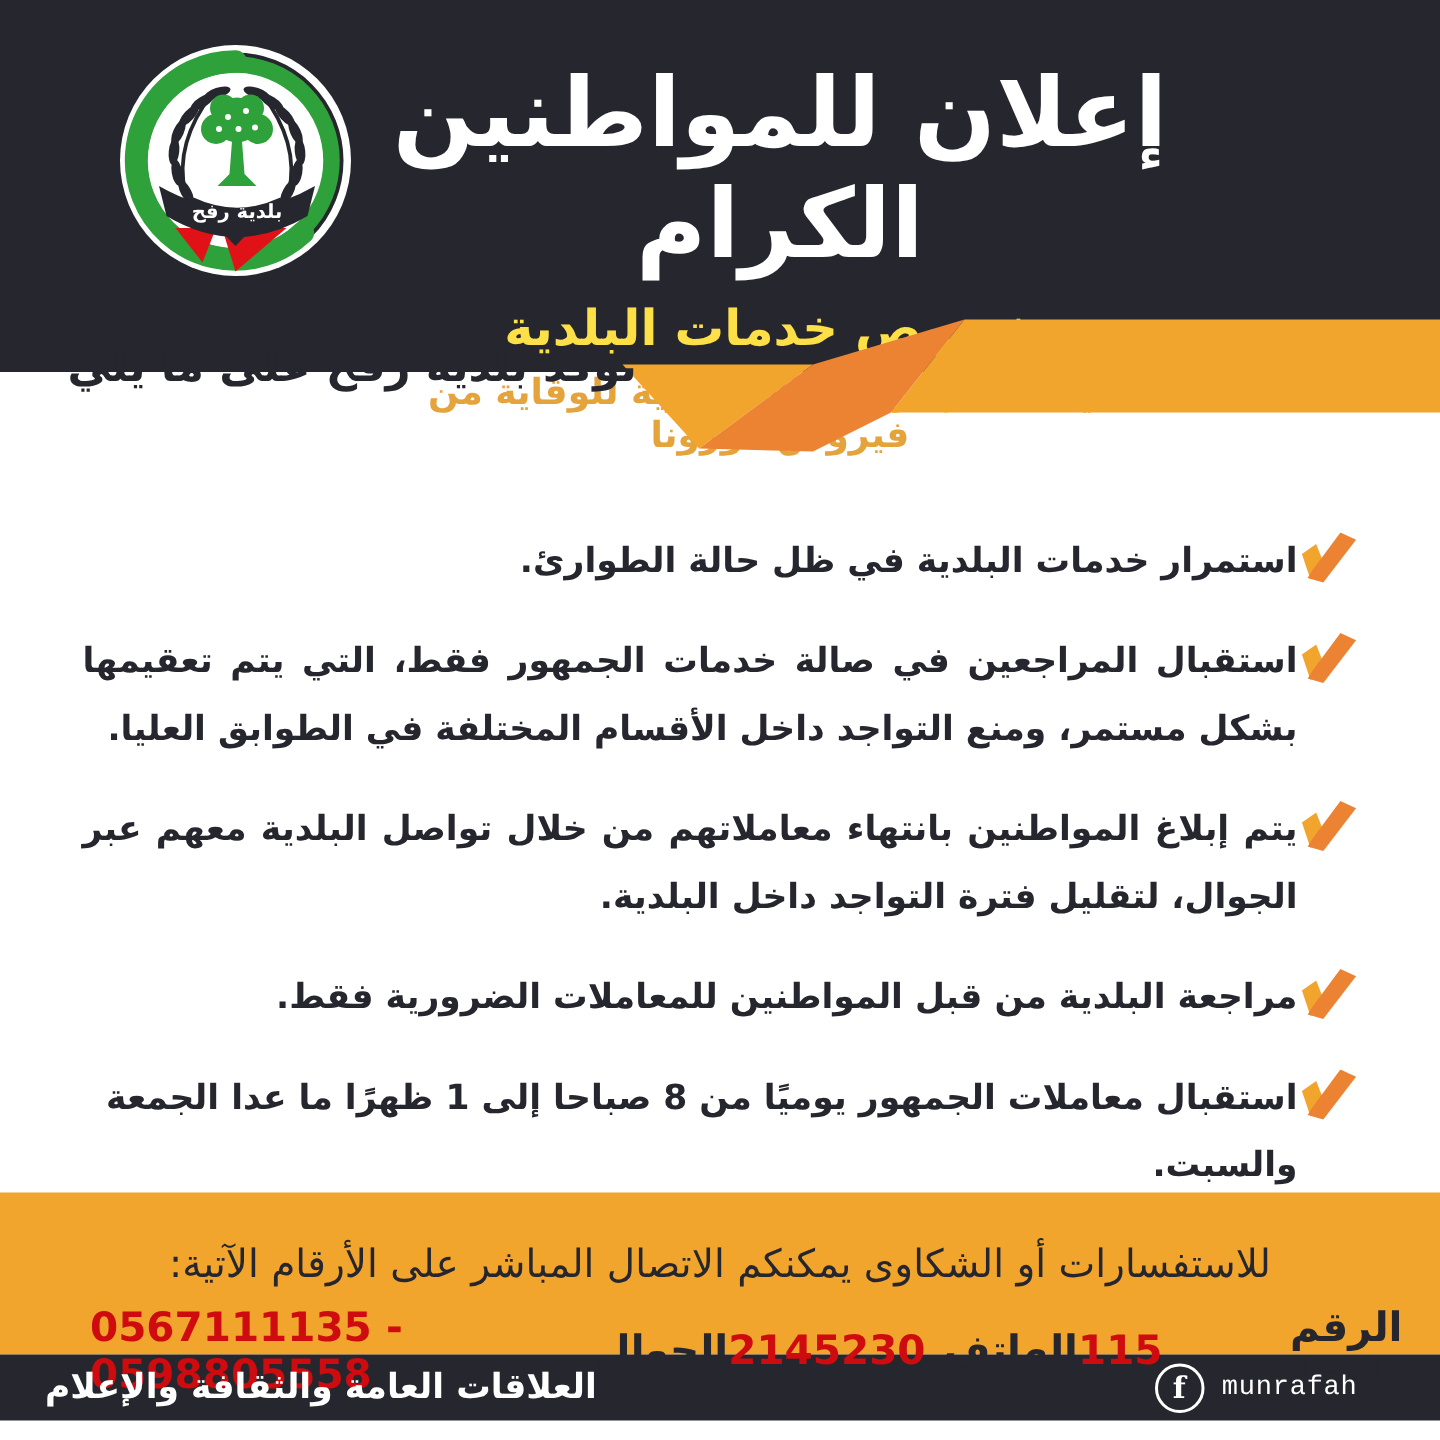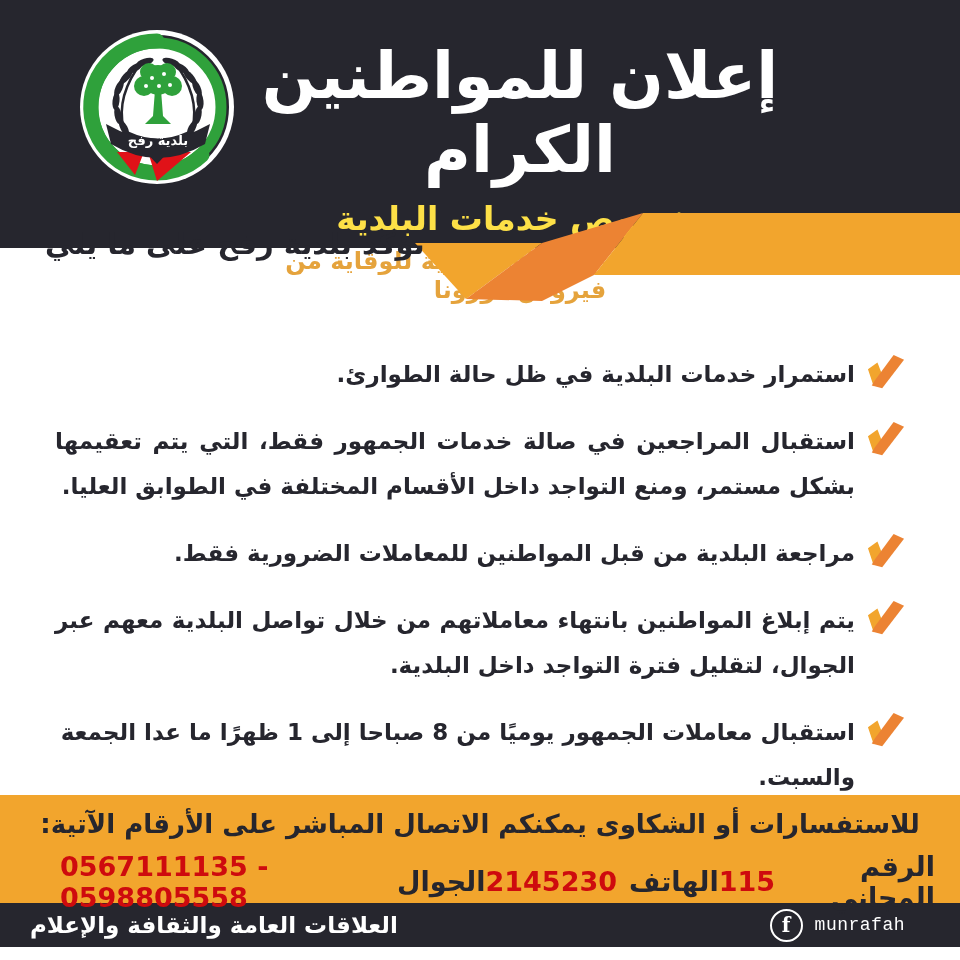--- a/index.html
+++ b/index.html
@@ -17,29 +17,29 @@
 
   
   .ribbon-wrap{position:absolute;top:200px;left:0;width:960px;height:115px;z-index:3;margin-left:30px;}
   .ribbon-wrap svg{display:block;width:960px;height:115px;}
   .ribbon-label{position:absolute;top:13px;left:15px;right:28px;height:62px;line-height:62px;
     text-align:left;font-size:29px;font-weight:700;color:#26262e;direction:rtl;}
   .ribbon-label-inner{display:inline-block;direction:rtl;}
 
   
   .body{width:960px;height:547px;background:#fff;padding:104px 55px 0;}
-  .bullet{display:flex;align-items:flex-start;column-gap:12px;margin-bottom:22px;direction:rtl;}
+  .bullet{display:flex;align-items:flex-start;column-gap:2px;margin-bottom:22px;direction:rtl;}
   .chk{flex:0 0 38px;margin-top:3px;}
   .chk svg{display:block;}
   .bullet p{margin:0;font-size:23px;line-height:45px;font-weight:700;color:#26262e;text-align:justify;}
   .bullet.single p{text-align:right;}
 
   
   .contact{width:960px;height:108px;background:#f2a52d;padding-top:13px;}
-  .contact-intro{text-align:center;font-size:26px;font-weight:700;color:#26262e;line-height:1.25;}
+  .contact-intro{text-align:center;font-size:26px;font-weight:400;color:#26262e;line-height:1.25;margin-top:19px;}
   .contact-row{display:flex;justify-content:space-between;align-items:center;direction:rtl;
     padding:10px 25px 0 60px;}
   .contact-item{display:flex;align-items:center;column-gap:12px;direction:rtl;}
   .clabel{font-size:27px;font-weight:700;color:#26262e;}
   .cnum{font-size:27px;font-weight:700;color:#ce0b0e;direction:rtl;unicode-bidi:plaintext;}
 
   
   .bottom{width:960px;height:44px;background:#26262e;display:flex;direction:ltr;
     justify-content:space-between;align-items:center;padding:0 55px 0 30px;}
   .dept{color:#ffffff;font-size:23px;font-weight:700;direction:rtl;}
@@ -137,37 +137,37 @@
     </div>
     <div class="bullet">
       <span class="chk">
         <svg viewBox="0 0 40 40" width="38" height="38">
           <polygon points="1,15 11,8 18,26 7,33" fill="#f2a52d"></polygon>
           <polygon points="28,0 39,5 16,35 5,32 8,27" fill="#ec8333"></polygon>
         </svg>
       </span>
       <p>استقبال المراجعين في صالة خدمات الجمهور فقط، التي يتم تعقيمها بشكل مستمر، ومنع التواجد داخل الأقسام المختلفة في الطوابق العليا.</p>
     </div>
+    <div class="bullet">
+      <span class="chk">
+        <svg viewBox="0 0 40 40" width="38" height="38">
+          <polygon points="1,15 11,8 18,26 7,33" fill="#f2a52d"></polygon>
+          <polygon points="28,0 39,5 16,35 5,32 8,27" fill="#ec8333"></polygon>
+        </svg>
+      </span>
+      <p>يتم إبلاغ المواطنين بانتهاء معاملاتهم من خلال تواصل البلدية معهم عبر الجوال، لتقليل فترة التواجد داخل البلدية.</p>
+    </div>
     <div class="bullet single">
       <span class="chk">
         <svg viewBox="0 0 40 40" width="38" height="38">
           <polygon points="1,15 11,8 18,26 7,33" fill="#f2a52d"></polygon>
           <polygon points="28,0 39,5 16,35 5,32 8,27" fill="#ec8333"></polygon>
         </svg>
       </span>
       <p>مراجعة البلدية من قبل المواطنين للمعاملات الضرورية فقط.</p>
-    </div>
-    <div class="bullet">
-      <span class="chk">
-        <svg viewBox="0 0 40 40" width="38" height="38">
-          <polygon points="1,15 11,8 18,26 7,33" fill="#f2a52d"></polygon>
-          <polygon points="28,0 39,5 16,35 5,32 8,27" fill="#ec8333"></polygon>
-        </svg>
-      </span>
-      <p>يتم إبلاغ المواطنين بانتهاء معاملاتهم من خلال تواصل البلدية معهم عبر الجوال، لتقليل فترة التواجد داخل البلدية.</p>
     </div>
     <div class="bullet single">
       <span class="chk">
         <svg viewBox="0 0 40 40" width="38" height="38">
           <polygon points="1,15 11,8 18,26 7,33" fill="#f2a52d"></polygon>
           <polygon points="28,0 39,5 16,35 5,32 8,27" fill="#ec8333"></polygon>
         </svg>
       </span>
       <p>استقبال معاملات الجمهور يوميًا من 8 صباحا إلى 1 ظهرًا ما عدا الجمعة والسبت.</p>
     </div>

